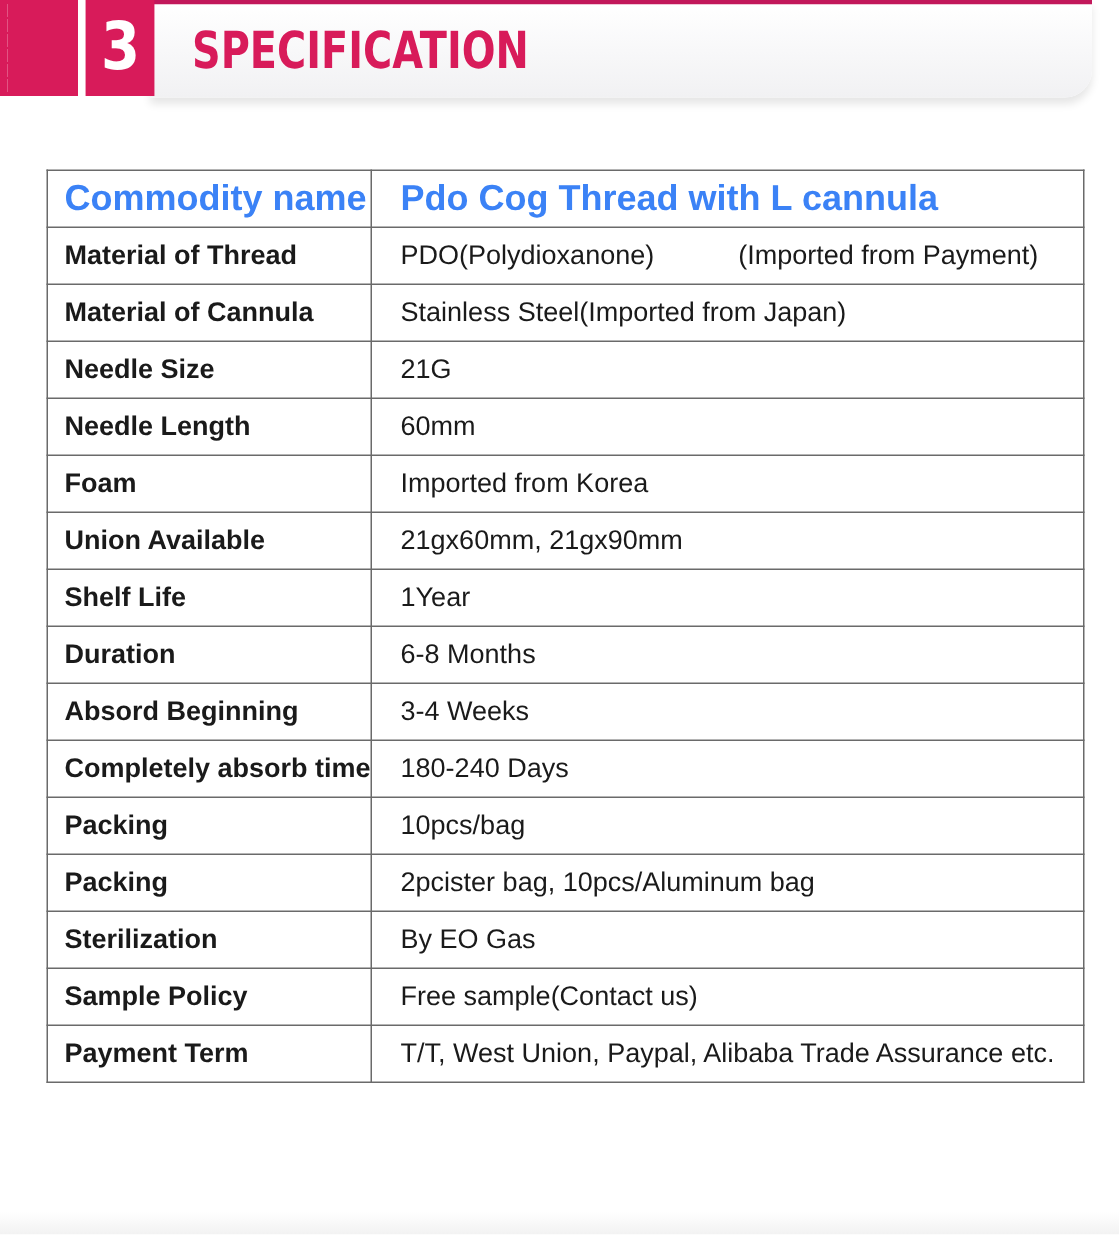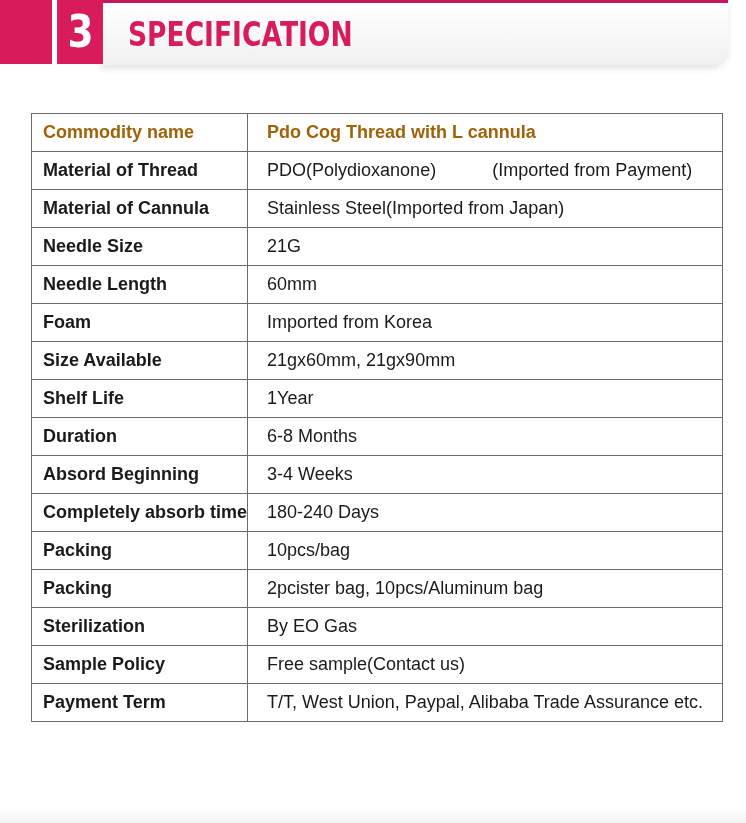--- a/index.html
+++ b/index.html
@@ -47,21 +47,21 @@
     position: absolute; left: 31px; top: 113px;
     border-collapse: collapse; width: 692px;
     font-size: 18px; color: #1a1a1a;
   }
   table.spec td {
     border: 1px solid #6a6a6a; height: 37px; padding: 0 0 0 11px;
     white-space: nowrap; vertical-align: middle;
   }
   table.spec td.k { width: 202px; font-weight: bold; }
   table.spec td.v { padding-left: 19px; }
-  table.spec tr.head td { color: #a16207; font-weight: bold; font-size: 18px; }
+  table.spec tr.head td { color: #3b82f6; font-weight: bold; font-size: 24px; }
   .gap { display: inline-block; width: 56px; }
   .footer-shadow {
     position: absolute; left: 0; top: 808px; width: 746px; height: 15px;
     background: linear-gradient(#ffffff, #f2f2f2);
   }
 </style>
 </head>
 <body>
 
 <div class="banner">
@@ -92,21 +92,21 @@
       </tr>
     <tr>
         <td class="k">Needle Length</td>
         <td class="v">60mm</td>
       </tr>
     <tr>
         <td class="k">Foam</td>
         <td class="v">Imported from Korea</td>
       </tr>
     <tr>
-        <td class="k">Size Available</td>
+        <td class="k">Union Available</td>
         <td class="v">21gx60mm, 21gx90mm</td>
       </tr>
     <tr>
         <td class="k">Shelf Life</td>
         <td class="v">1Year</td>
       </tr>
     <tr>
         <td class="k">Duration</td>
         <td class="v">6-8 Months</td>
       </tr>

